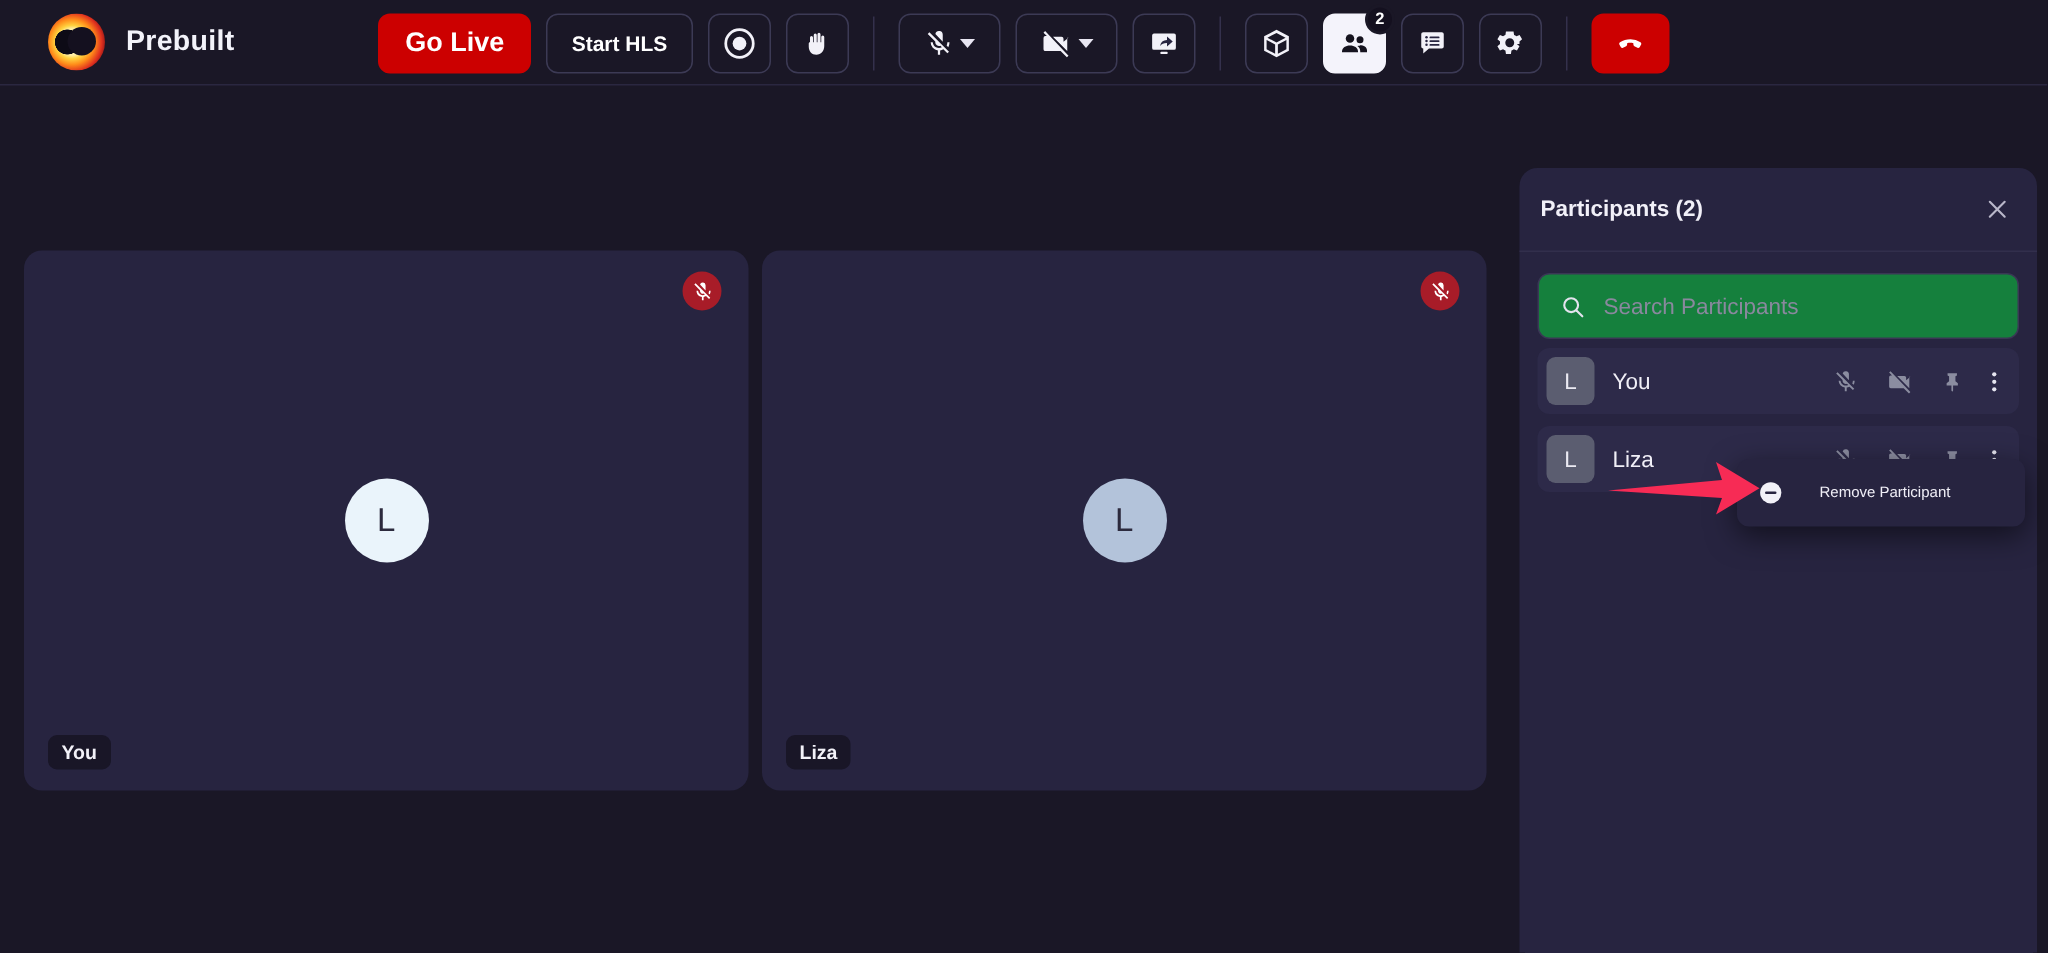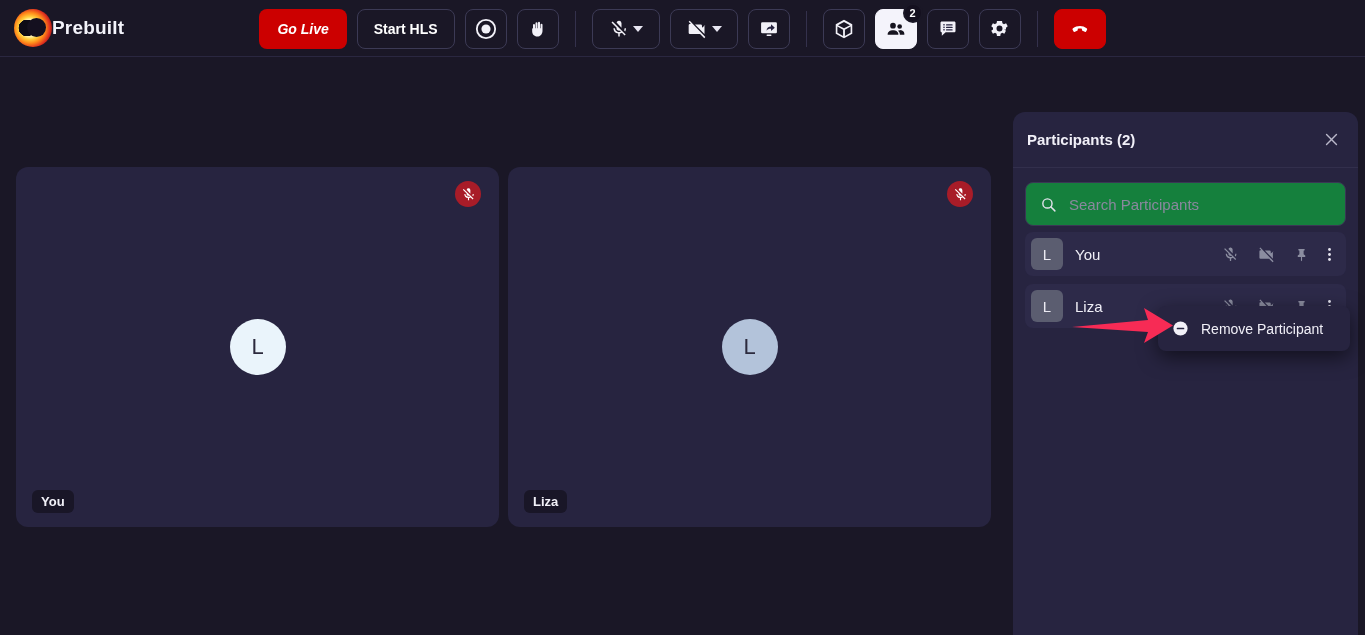--- a/index.html
+++ b/index.html
@@ -12,21 +12,21 @@
   body { position: relative; }
 
   
   .topbar {
     position: absolute; top: 0; left: 0;
     width: 1365px; height: 57px;
     background: #1a1726;
     border-bottom: 1px solid #2a2740;
     display: flex; align-items: center;
   }
-  .brand { display: flex; align-items: center; padding-left: 14px; }
+  .brand { display: flex; align-items: center; gap: 14px; padding-left: 32px; }
   .logo {
     width: 38px; height: 38px; border-radius: 50%;
     background:
       radial-gradient(circle at 34% 50%, #0d0b16 0 26%, rgba(13,11,22,0) 27%),
       radial-gradient(circle at 42% 50%, #fff0a8 0 30%, #ffd23f 38%, #ff8c1a 52%, #e0311f 68%, #7a0d12 82%, rgba(26,23,38,0) 92%);
     position: relative; flex: none;
   }
   .logo::after {
     content: ""; position: absolute; width: 19px; height: 19px; border-radius: 50%;
     background: #14101f; top: 9px; left: 13px;
@@ -34,24 +34,23 @@
   .brand-name { color: #f3f3fa; font-size: 19px; font-weight: bold; letter-spacing: .2px; }
 
   .center-tools {
     position: absolute; left: 0; top: 0; width: 1365px; height: 57px;
     display: flex; align-items: center; justify-content: center; gap: 10px;
     pointer-events: none;
   }
   .center-tools > * { pointer-events: auto; }
 
   .btn-live {
-    background: #cc0000; color: #fff; font-size: 14px; font-weight: bold;
+    background: #cc0000; color: #fff; font-size: 18px; font-weight: bold;
     border: none; border-radius: 8px; height: 40px; padding: 0 18px; cursor: pointer;
     font-family: "Liberation Sans", sans-serif;
-    font-style: italic;
   }
   .btn-outline {
     background: transparent; color: #ffffff; font-size: 14px; font-weight: bold;
     border: 1px solid #3c3a55; border-radius: 8px; height: 40px; padding: 0 16px; cursor: pointer;
     font-family: "Liberation Sans", sans-serif;
   }
   .icon-btn {
     width: 42px; height: 40px; border: 1px solid #3c3a55; border-radius: 8px;
     background: transparent; display: flex; align-items: center; justify-content: center;
     cursor: pointer; position: relative;
@@ -126,22 +125,22 @@
   .prow-icons { display: flex; align-items: center; gap: 18px; padding-right: 4px; }
   .prow-icons > span { cursor: pointer; display: block; }
 
   
   .ctx-menu {
     position: absolute; left: 1158px; top: 306px; width: 192px;
     background: #272440; border-radius: 8px; padding: 6px 0;
     box-shadow: 0 6px 20px rgba(0,0,0,.55);
   }
   .ctx-item {
-    display: flex; align-items: center; gap: 12px; height: 33px;
-    padding: 0 14px; color: #f0eff7; font-size: 14px; cursor: pointer;
+    display: flex; align-items: center; gap: 24px; height: 33px;
+    padding: 0 14px; color: #f0eff7; font-size: 10px; cursor: pointer;
   }
   .arrow-ann { position: absolute; left: 1070px; top: 303px; pointer-events: none; }
 </style>
 </head>
 <body>
 
 <div class="topbar">
 
   <div class="brand">
     <div class="logo"></div>

